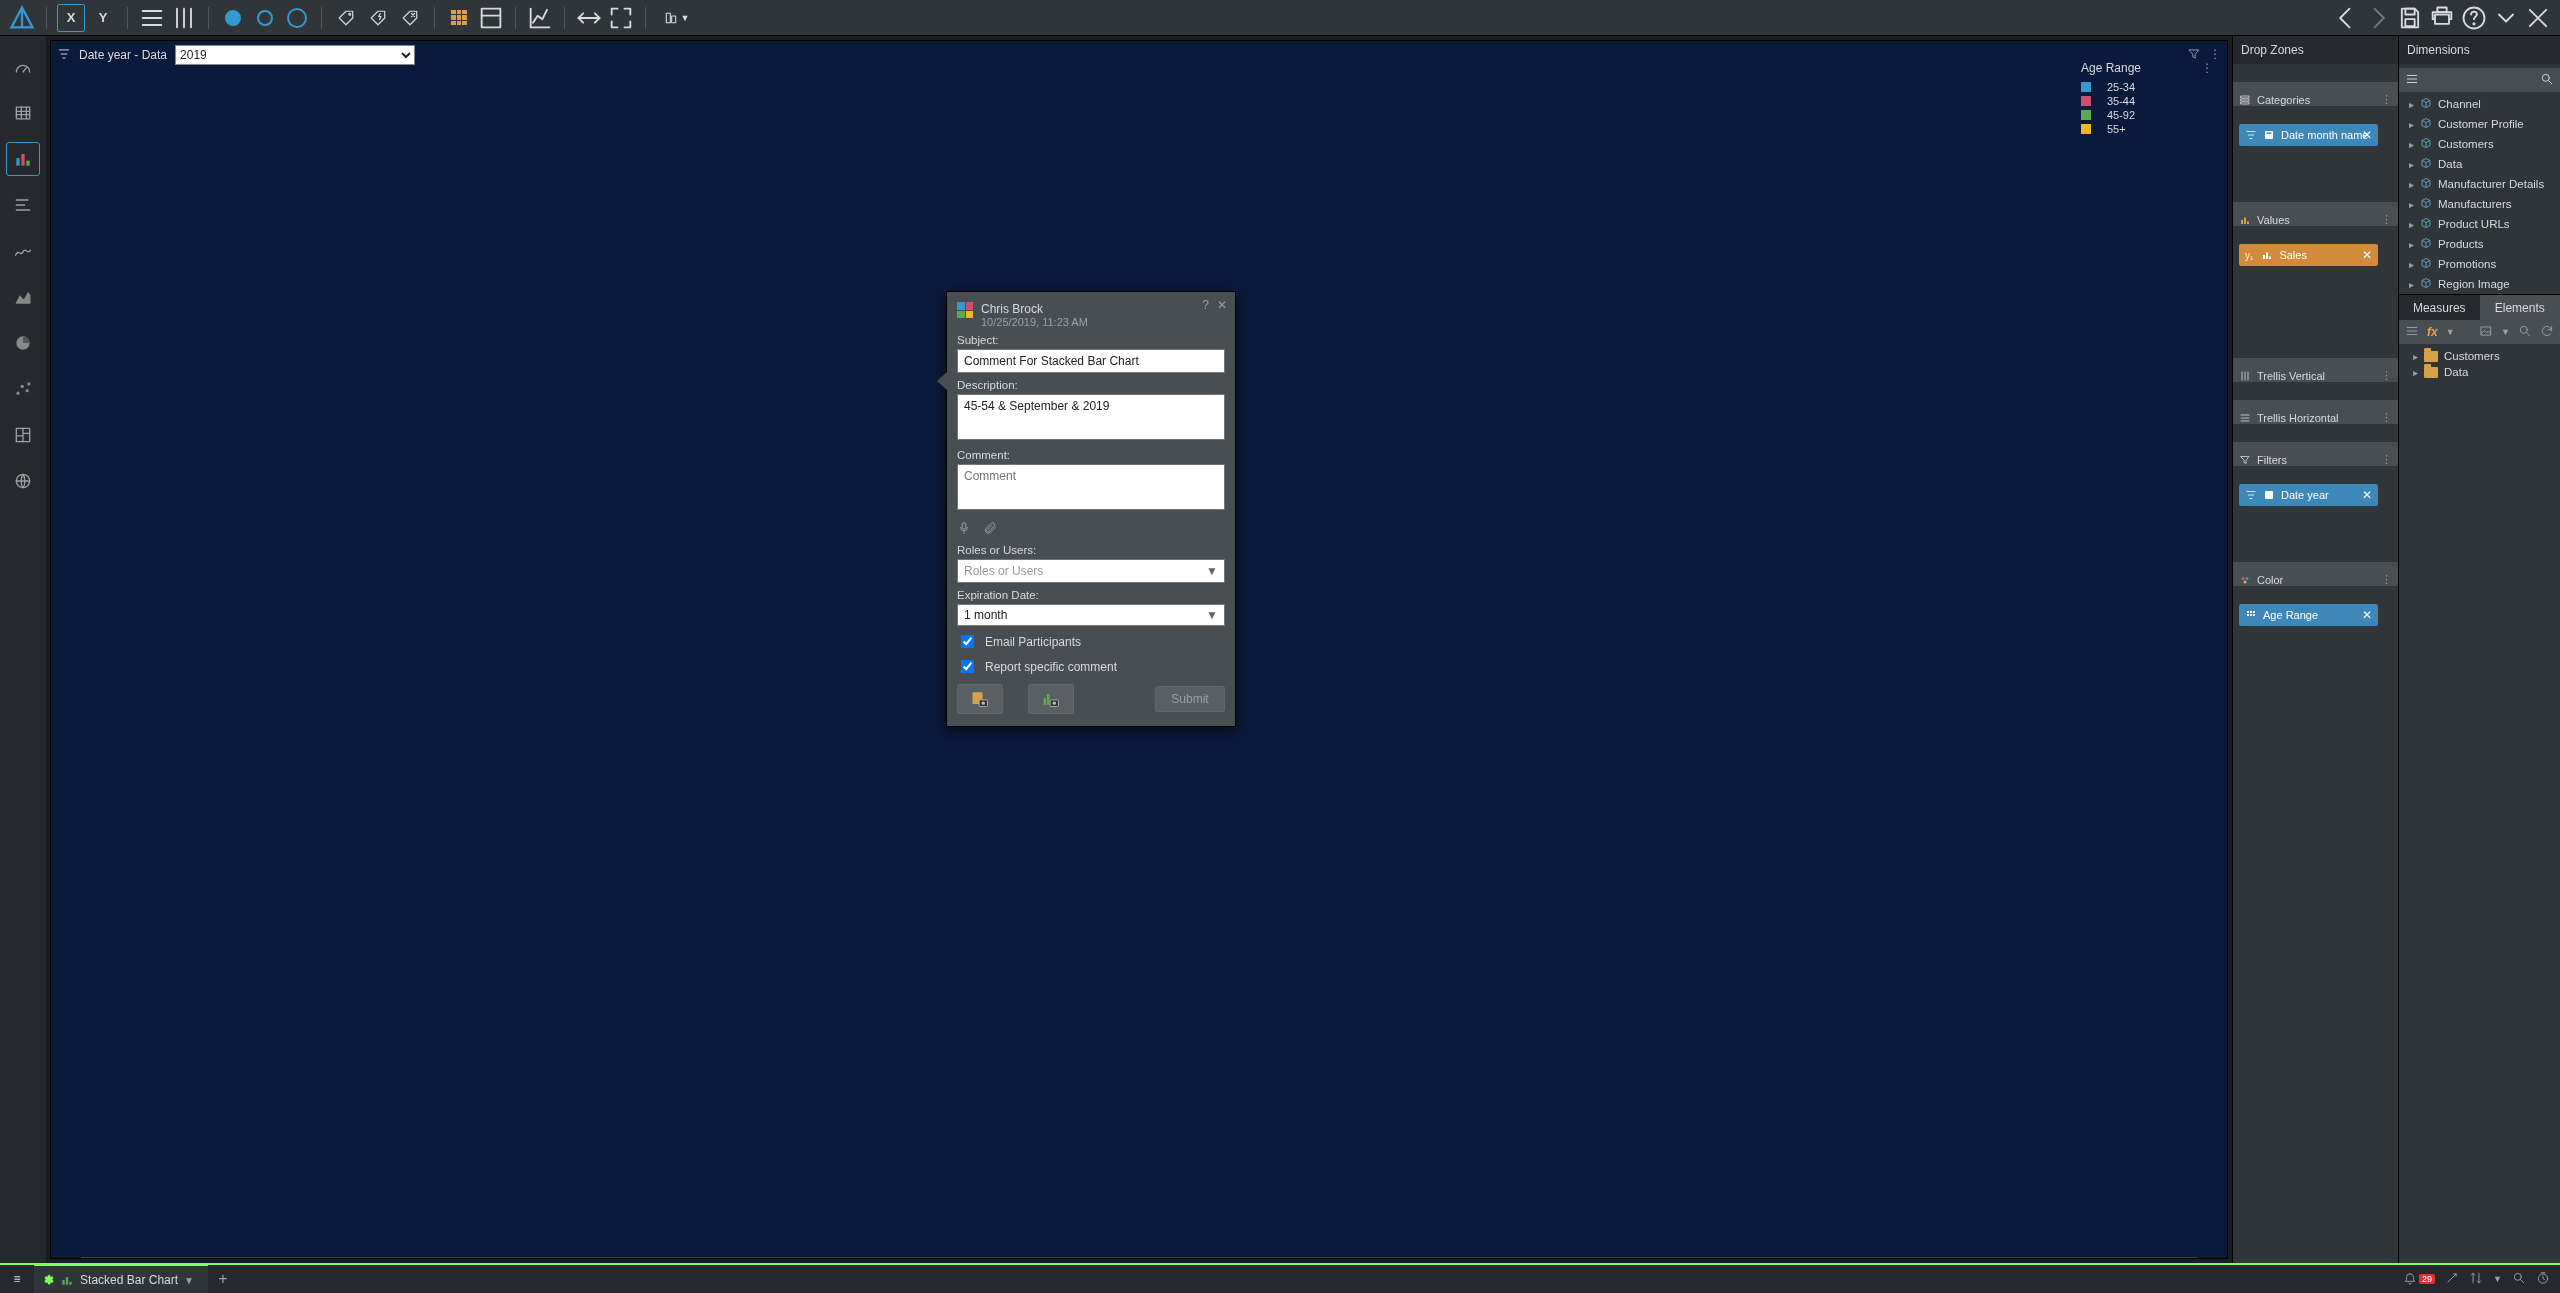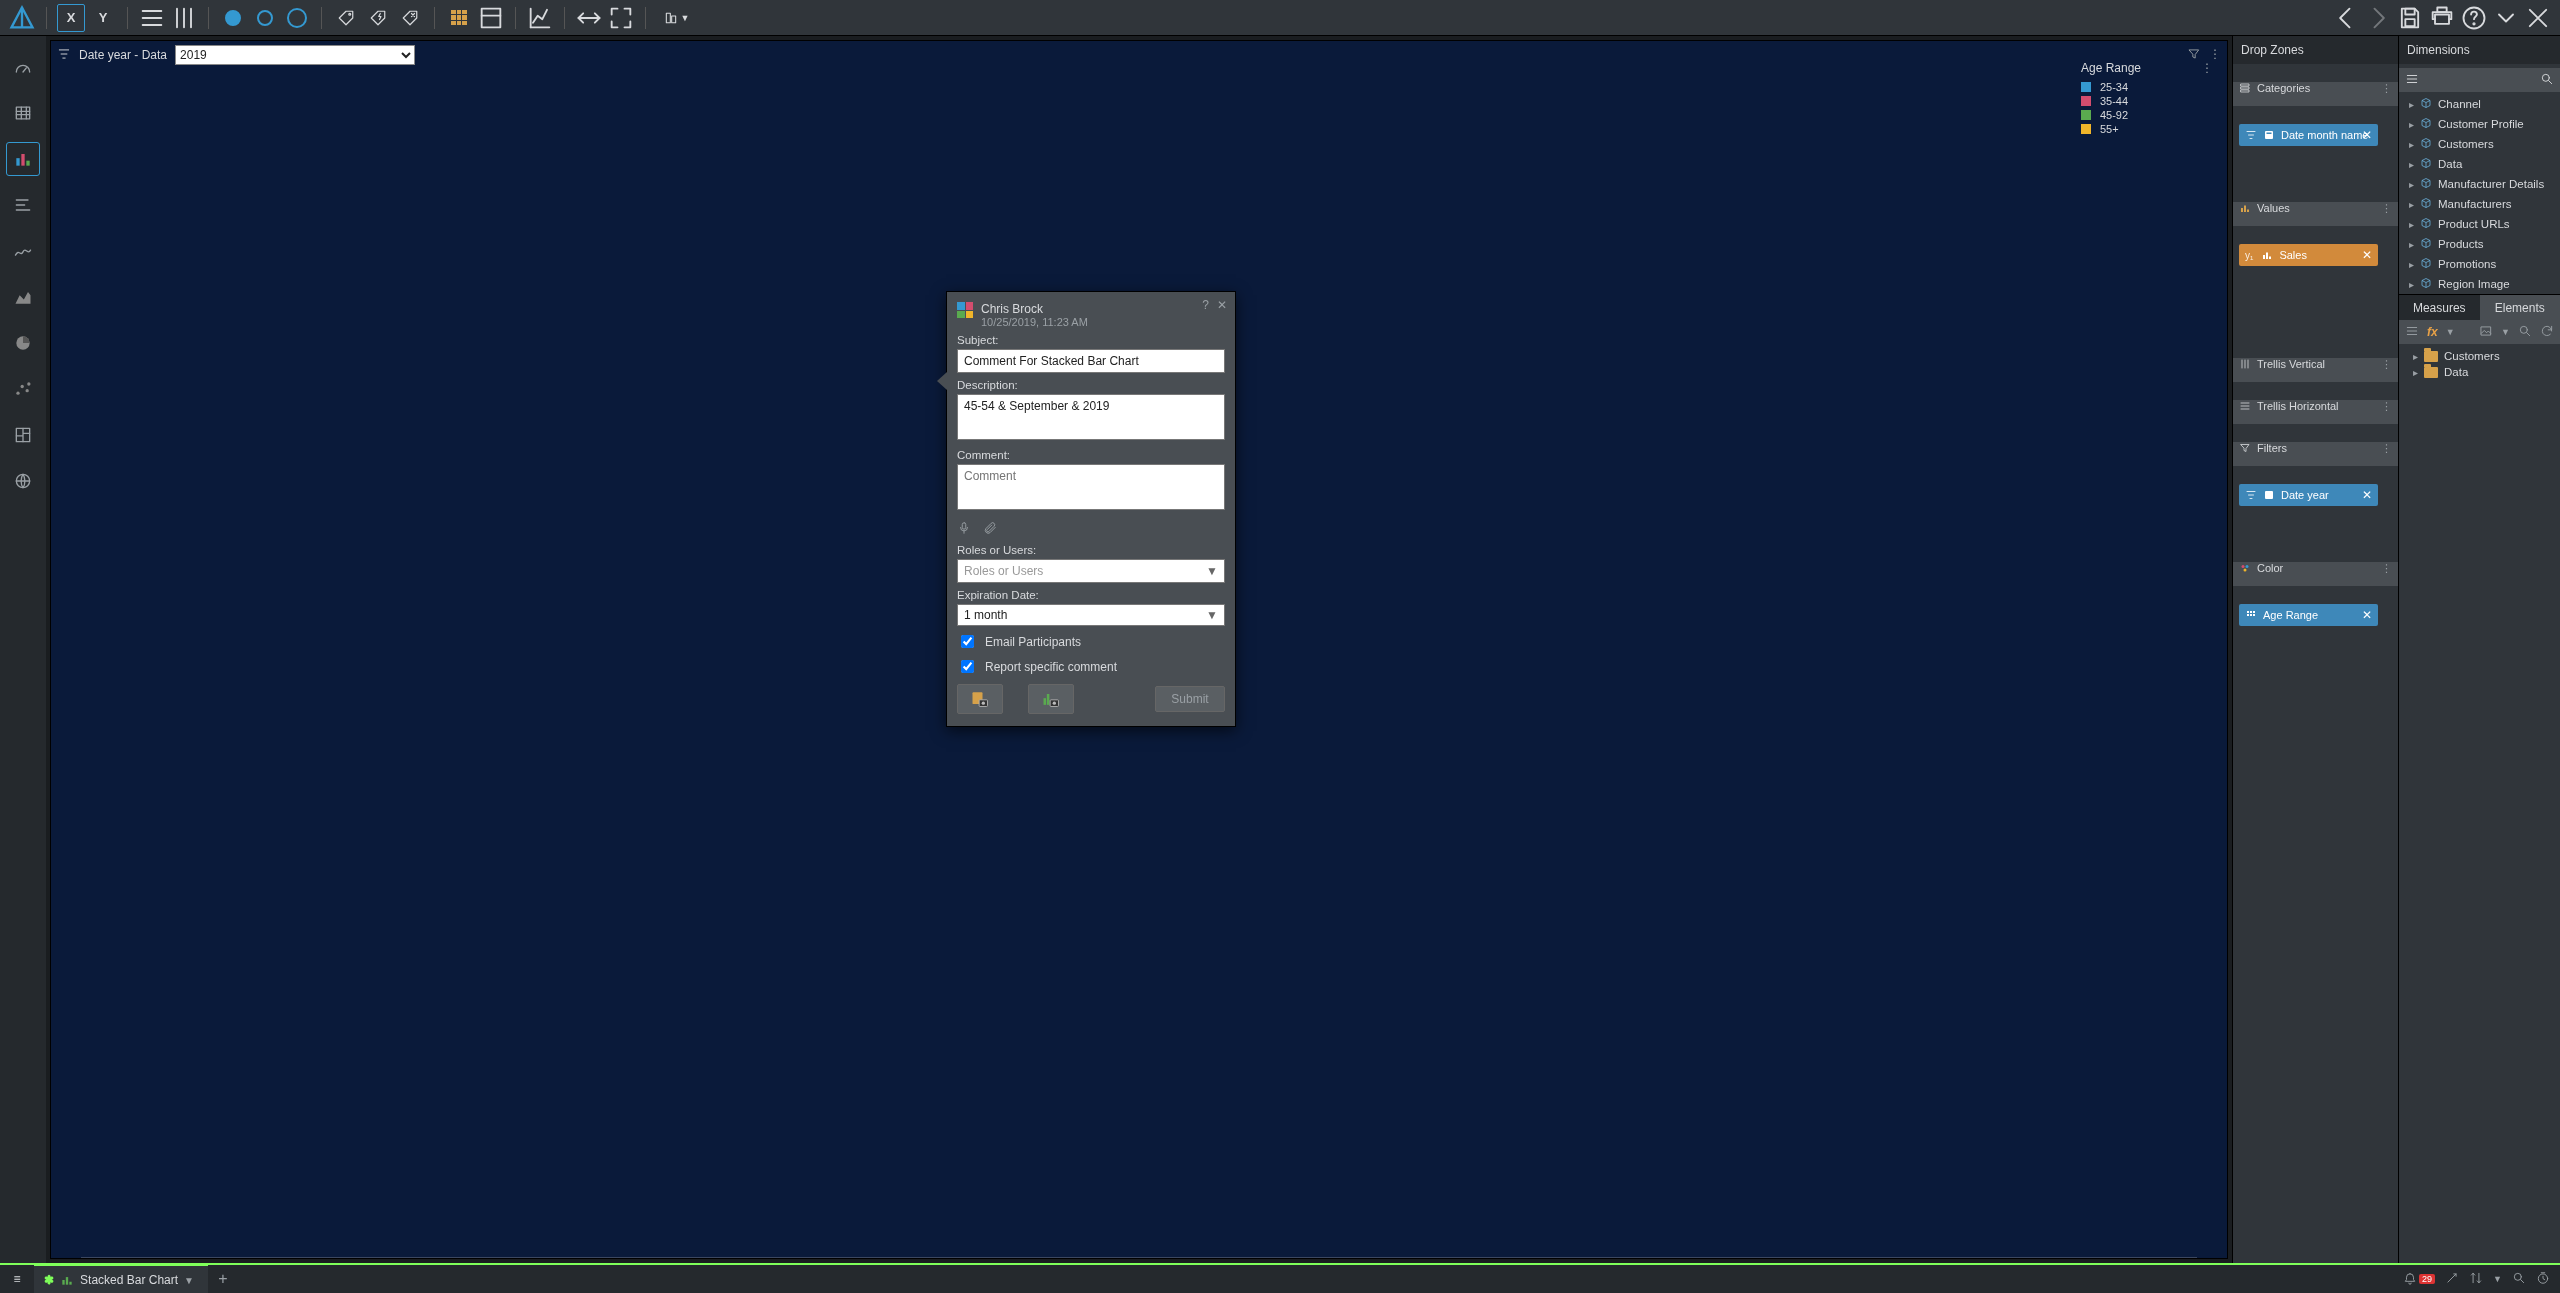--- a/index.html
+++ b/index.html
@@ -80,37 +80,37 @@
   .axis-labels { height:24px; display:flex; padding:0 30px 8px 30px;}
   .axis-labels .lbl { flex:1; text-align:center; font-size:11px; color:var(--text);}
   .chart-baseline { position:absolute; left:30px; right:30px; bottom:0; height:1px; background:#fff3;}
 
   
   .legend-box {
     position:absolute; top:20px; right:14px; color:var(--text); z-index:2;
   }
   .legend-box .lg-title { font-size:12px; margin-bottom:6px; display:flex; align-items:center; gap:60px;}
   .legend-box .lg-title .dots{color:var(--text-dim);}
-  .legend-row { display:flex; align-items:center; gap:9px; font-size:11px; margin:2px 0;}
+  .legend-row { display:flex; align-items:center; gap:16px; font-size:11px; margin:2px 0;}
   .legend-sw { width:10px;height:10px;}
 
   
   .right-col { width:328px; display:flex;}
   .drop-zones {
     width:166px; background:var(--bg-dark); border-left:1px solid #000; display:flex; flex-direction:column;gap:14px;
   }
   .dimensions {
     width:162px; background:var(--bg-dark); border-left:1px solid #000; display:flex; flex-direction:column;
   }
   .panel-header {
     height:28px; display:flex; align-items:center; padding:0 8px; font-size:12px; color:var(--text);
     background:var(--bg-darker);
   }
   .dz-group-head {
-    height:24px; background:var(--panel); display:flex; align-items:flex-start; padding:0 6px; gap:6px;
+    height:24px; background:var(--panel); display:flex; align-items:flex-end; padding:0 6px; gap:6px;
     font-size:11px; color:var(--text); margin-top:4px; position:relative;
   }
   .dz-group-head .dots { position:absolute; right:6px; color:var(--text-dim);}
   .dz-chip {
     margin:4px 20px 2px 6px; height:22px; border-radius:2px; display:flex; align-items:center; padding:0 6px; gap:6px;
     font-size:11px; color:#fff; position:relative;
   }
   .dz-chip.blue { background:var(--chip-blue);}
   .dz-chip.orange { background:var(--chip-orange);}
   .dz-chip .x { position:absolute; right:6px; font-size:12px; }

